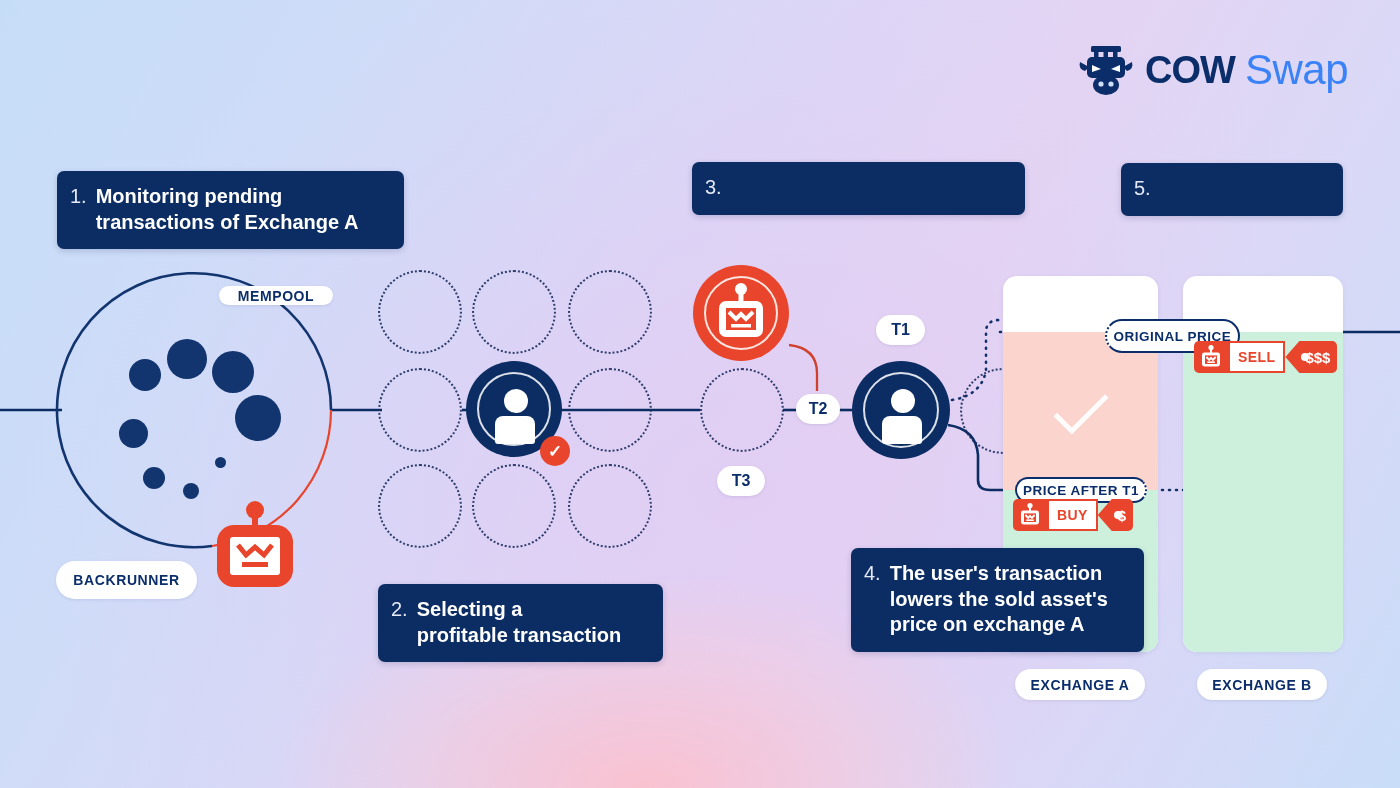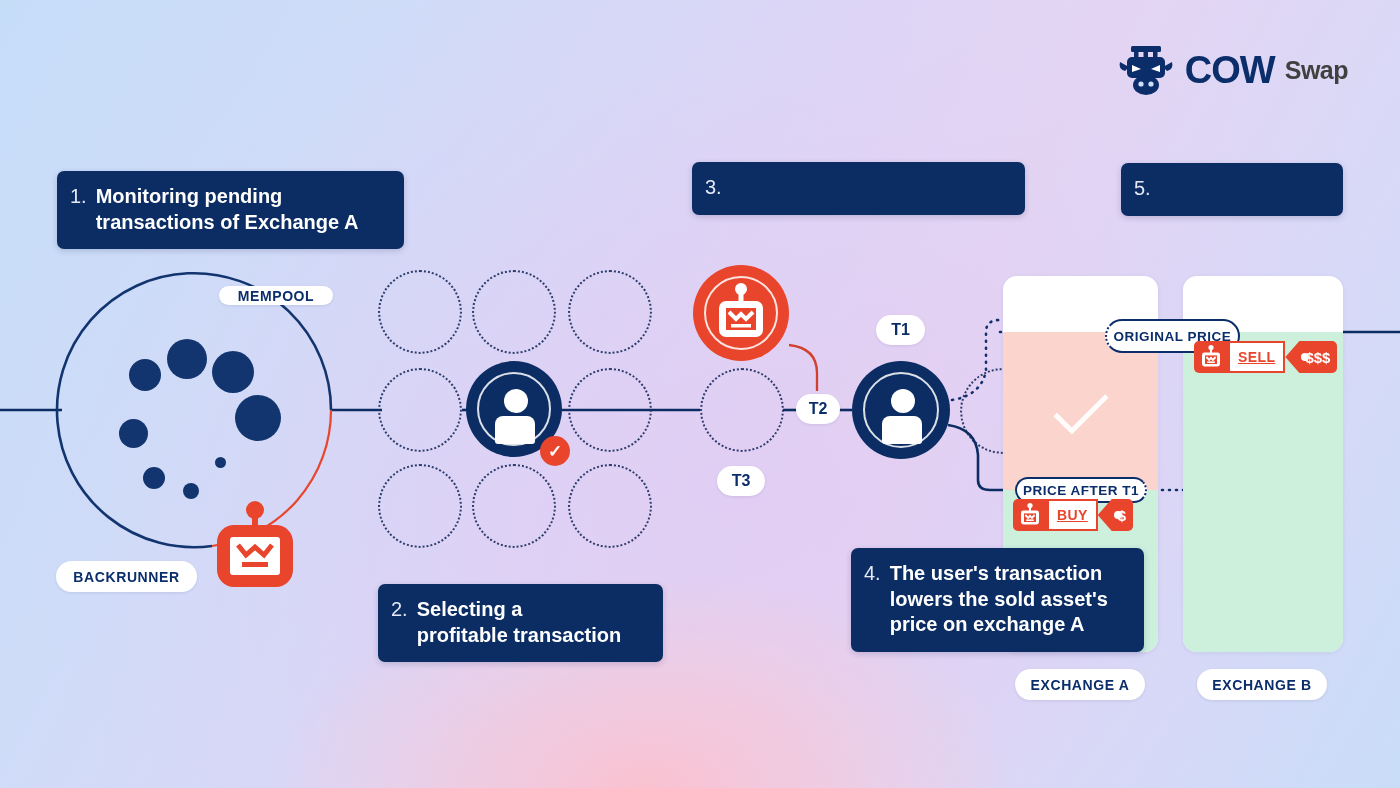--- a/index.html
+++ b/index.html
@@ -16,21 +16,21 @@
   .stage { position: absolute; inset: 0; }
 
   
   .page-title {
     position: absolute; left: 57px; top: 52px;
     font-size: 39px; font-weight: bold; color: #0b2e6b;
     letter-spacing: -0.5px;
   }
   .logo { position: absolute; right: 52px; top: 44px; display: flex; align-items: center; gap: 10px; }
   .logo-word { font-size: 38px; font-weight: bold; color: #0b2e6b; letter-spacing: -1px; }
-  .logo-word2 { font-size: 25px; font-weight: 700; color: #404040; letter-spacing: -0.5px; }
+  .logo-word2 { font-size: 42px; font-weight: 400; color: #3b82f6; letter-spacing: -0.5px; }
 
   
   .step {
     position: absolute;
     background: #0c2d63;
     color: #ffffff;
     border-radius: 7px;
     padding: 13px 17px 14px 13px;
     display: flex; gap: 9px; align-items: flex-start;
     box-shadow: 0 2px 6px rgba(20,30,80,0.18);
@@ -50,21 +50,21 @@
     color: #0b2e6b;
     border-radius: 999px;
     font-size: 14px;
     font-weight: bold;
     letter-spacing: 0.6px;
     display: flex; align-items: center; justify-content: center;
     box-shadow: 0 1px 3px rgba(30,40,90,0.10);
     white-space: nowrap;
   }
   #pill-mempool    { left: 219px;  top: 286px; width: 114px; height: 19px; }
-  #pill-backrunner { left: 56px;   top: 561px; width: 141px; height: 31px; }
+  #pill-backrunner { left: 56px;   top: 561px; width: 141px; height: 38px; }
   #pill-exch-a     { left: 1015px; top: 669px; width: 130px; height: 31px; }
   #pill-exch-b     { left: 1197px; top: 669px; width: 130px; height: 31px; }
   .tpill {
     position: absolute; background:#ffffff; color:#0b2e6b;
     border-radius: 999px; font-size: 16px; font-weight: bold;
     display:flex; align-items:center; justify-content:center;
     box-shadow: 0 1px 3px rgba(30,40,90,0.10);
   }
   #pill-t1 { left: 876px; top: 315px; width: 49px; height: 30px; }
   #pill-t2 { left: 796px; top: 394px; width: 44px; height: 30px; }
@@ -126,21 +126,21 @@
 
   
   .tag-group { position: absolute; display: flex; align-items: stretch; height: 32px; z-index: 16; }
   .tag-bot {
     width: 34px; background:#e8452c; border-radius: 5px 0 0 5px;
     display:flex; align-items:center; justify-content:center;
   }
   .tag-label {
     background:#fff; border: 2.5px solid #e8452c; color:#e8452c;
     font-size: 14px; font-weight: bold; letter-spacing: 0.4px;
-    display:flex; align-items:center; justify-content:center; padding: 0 8px; text-decoration: underline;
+    display:flex; align-items:center; justify-content:center; padding: 0 8px;
   }
   .tag-shape {
     position: relative; background:#e8452c; color:#fff;
     font-size: 15px; font-weight: bold;
     display:flex; align-items:center; justify-content:flex-end;
     padding: 0 7px 0 20px; border-radius: 0 5px 5px 0;
     clip-path: polygon(14px 0, 100% 0, 100% 100%, 14px 100%, 0 50%);
   }
   .tag-hole {
     position:absolute; left: 16px; top: 50%; transform: translateY(-50%);

